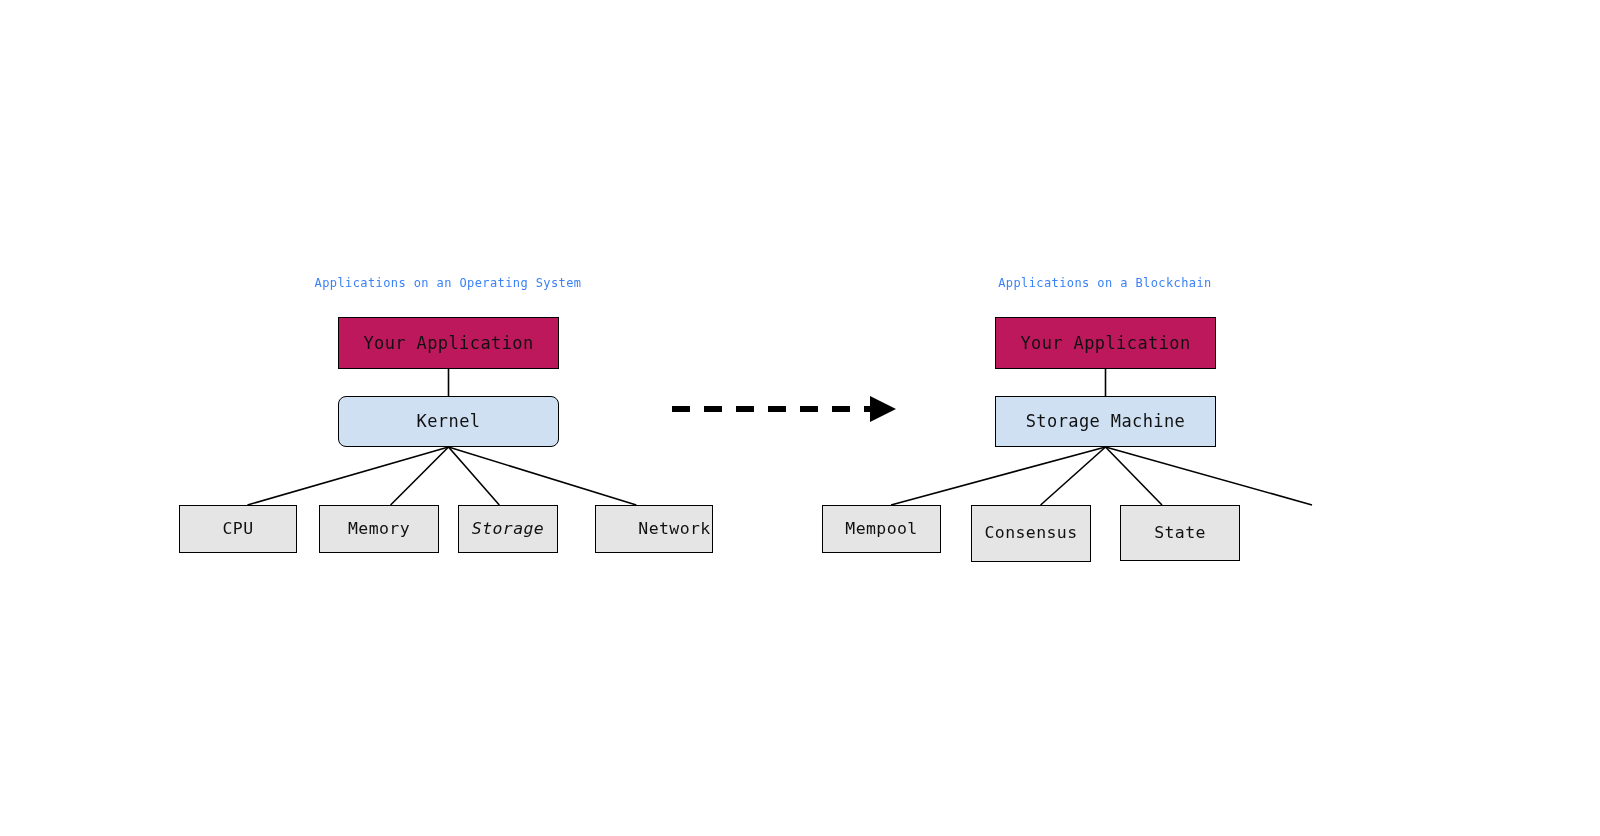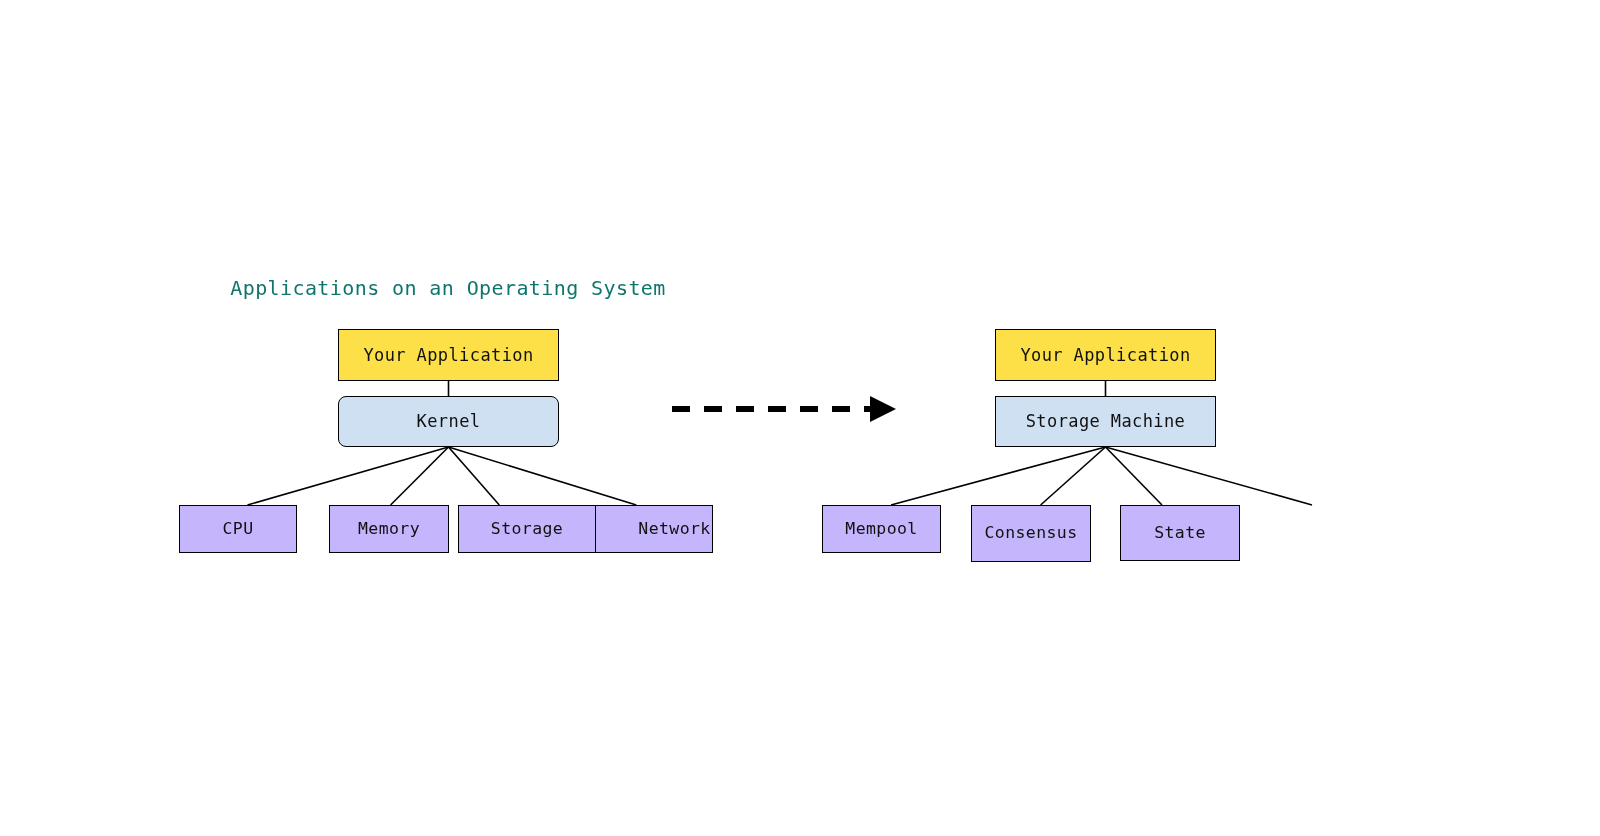--- a/index.html
+++ b/index.html
@@ -33,27 +33,27 @@
     display: flex;
     align-items: center;
     justify-content: center;
     color: #111111;
     font-size: 17px;
     letter-spacing: 0.4px;
     line-height: 1;
     white-space: nowrap;
     z-index: 2;
   }
-  .node-app   { background: #fde047; margin-top: 12px; }
+  .node-app   { background: #be185d; }
   .node-core  { background: #CFE0F2; }
-  .node-leaf  { background: #c4b5fd; font-size: 16.5px; }
+  .node-leaf  { background: #e5e5e5; font-size: 16.5px; }
   .group-title {
     position: absolute;
-    color: #0f766e;
-    font-size: 20px;
+    color: #3b82f6;
+    font-size: 12px;
     letter-spacing: 0.4px;
     white-space: nowrap;
     z-index: 2;
     text-align: center;
   }
 </style>
 </head>
 <body>
 
 <div id="canvas">
@@ -77,24 +77,25 @@
       </g>
   </svg>
 
   <div class="group-title" style="left:0;top:276px;width:896px;">Applications on an Operating System</div>
 
   <div class="node node-app" style="left:338px;top:317px;width:221px;height:52px;">Your Application</div>
 
   <div class="node node-core" style="left:338px;top:396px;width:221px;height:51px;border-radius:8px;">Kernel</div>
 
   <div class="node node-leaf" style="left:179px;top:505px;width:118px;height:48px;">CPU</div>
-  <div class="node node-leaf" style="left:329px;top:505px;width:120px;height:48px;">Memory</div>
-  <div class="node node-leaf" style="left:458px;top:505px;width:138px;height:48px;">Storage</div>
+  <div class="node node-leaf" style="left:319px;top:505px;width:120px;height:48px;">Memory</div>
+  <div class="node node-leaf" style="left:458px;top:505px;width:100px;height:48px;font-style:italic;">Storage</div>
   <div class="node node-leaf" style="left:595px;top:505px;width:118px;height:48px;padding-left:41px;">Network</div>
 
+  <div class="group-title" style="left:705px;top:276px;width:800px;">Applications on a Blockchain</div>
 
   <div class="node node-app" style="left:995px;top:317px;width:221px;height:52px;">Your Application</div>
 
   <div class="node node-core" style="left:995px;top:396px;width:221px;height:51px;">Storage Machine</div>
 
   <div class="node node-leaf" style="left:822px;top:505px;width:119px;height:48px;">Mempool</div>
   <div class="node node-leaf" style="left:971px;top:505px;width:120px;height:57px;">Consensus</div>
   <div class="node node-leaf" style="left:1120px;top:505px;width:120px;height:56px;">State</div>
 
 </div>

